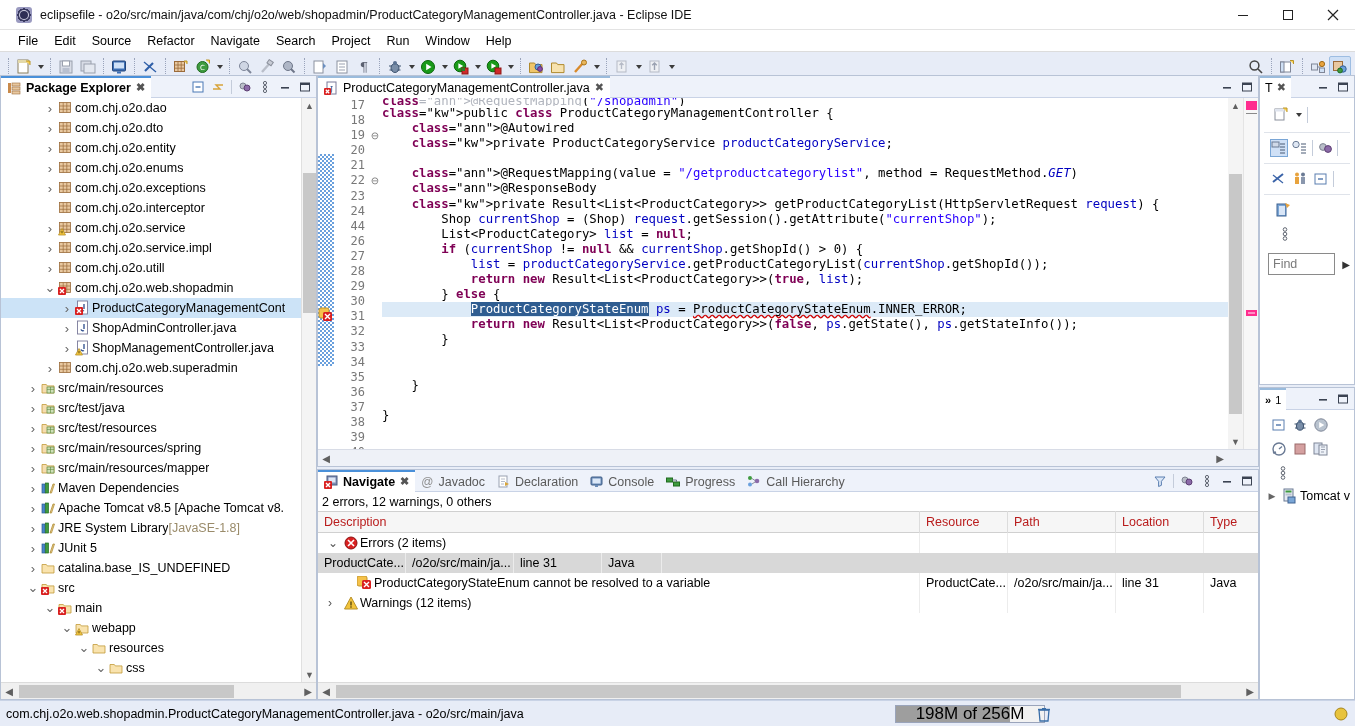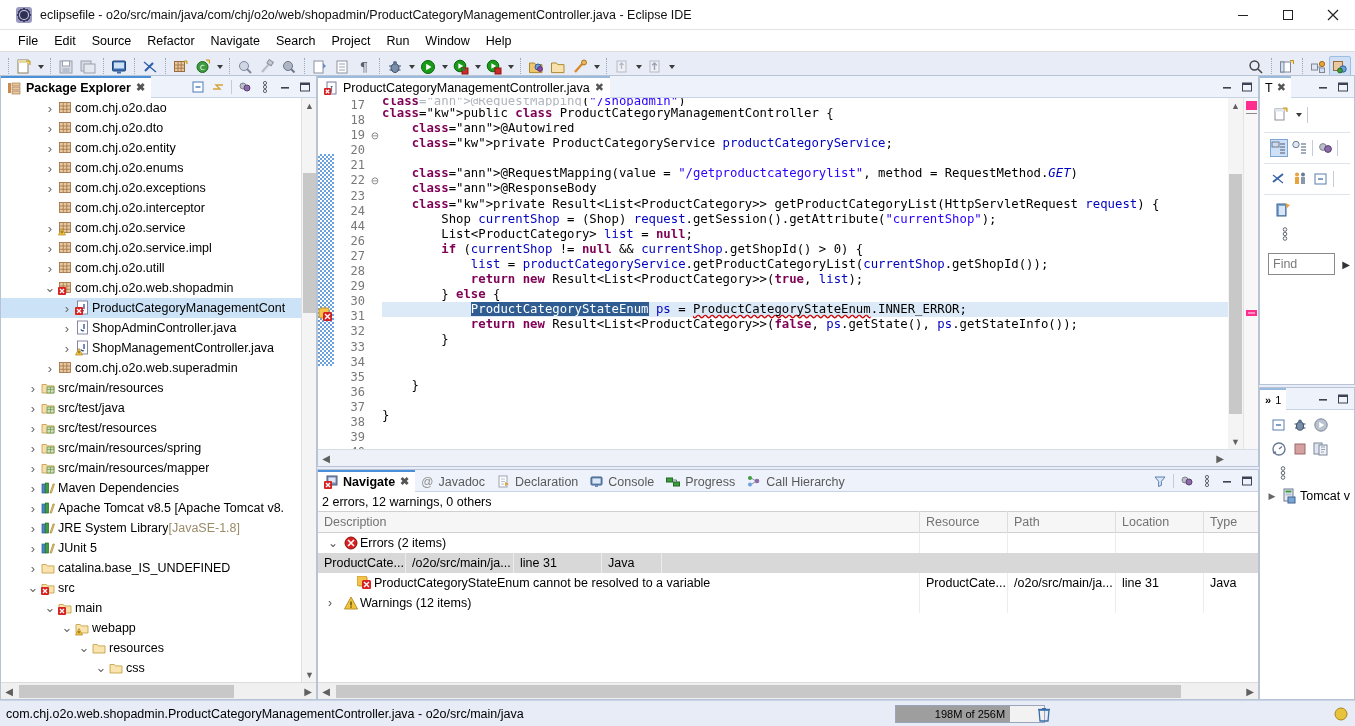--- a/index.html
+++ b/index.html
@@ -118,21 +118,21 @@
   .overview { width: 15px; background: #f7f7f7; border-left: 1px solid #e4e4e4; position: relative; flex: none; }
   .ovmark { position: absolute; left: 2px; width: 11px; height: 9px; background: #ff2d8e; }
   .edhscroll { height: 17px; background: #eef1f7; border-top: 1px solid #d8dce6;
                display: flex; align-items: center; position: relative; }
 
   
   #problems { flex: 1; min-height: 0; margin-top: 2px; }
   .summary { height: 19px; display: flex; align-items: center; padding-left: 4px;
              font-size: 12.5px; color: #000; background: #fff; }
   .phead { height: 22px; display: flex; align-items: center; background: #f6f6f6;
-           border-top: 1px solid #d0d0d0; border-bottom: 1px solid #d0d0d0; font-size: 12.5px; color: #737373; }
+           border-top: 1px solid #d0d0d0; border-bottom: 1px solid #d0d0d0; font-size: 12.5px; color: #b91c1c; }
   .pcol { padding-left: 6px; border-right: 1px solid #dcdcdc; height: 22px; display: flex; align-items: center;
           overflow: hidden; white-space: nowrap; }
   .prow { height: 20px; display: flex; align-items: center; font-size: 12.5px; color: #000; }
   .prow.sel { background: #d8d8d8; }
   .pcell { padding-left: 6px; border-right: 1px solid #ececec; height: 20px; display: flex; align-items: center;
            overflow: hidden; white-space: nowrap; }
   .c-desc { width: 602px; flex: none; }
   .c-res  { width: 88px;  flex: none; }
   .c-path { width: 108px; flex: none; }
   .c-loc  { width: 88px;  flex: none; }
@@ -150,21 +150,21 @@
   .rsep { width: 100%; height: 1px; background: #dfe3ea; margin: 2px 0; }
   .findbox { margin: 4px; width: 70px; height: 22px; border: 1px solid #8a8a8a; background: #fff;
              display: flex; align-items: center; padding-left: 4px; font-size: 12.5px; color: #7a7a7a; }
 
   
   .statusbar { position: absolute; left: 0; right: 0; bottom: 0; height: 26px; background: #e7ecf7;
                display: flex; align-items: center; border-top: 1px solid #c9d3e6; }
   .status-text { padding-left: 6px; font-size: 12.5px; color: #000; }
   .heapbar { position: absolute; left: 895px; width: 150px; height: 18px; border: 1px solid #9aa4bb;
              background: #f2f2f2; display: flex; align-items: center; justify-content: center;
-             font-size: 11px; color: #000; }
+             font-size: 17px; color: #000; }
   .heapfill { position: absolute; left: 0; top: 0; bottom: 0; background: #9e9e9e; }
   .heaplabel { position: relative; z-index: 2; }
 
   svg { display: block; }
 </style>
 </head>
 <body>
 
 <div id="app">
 

